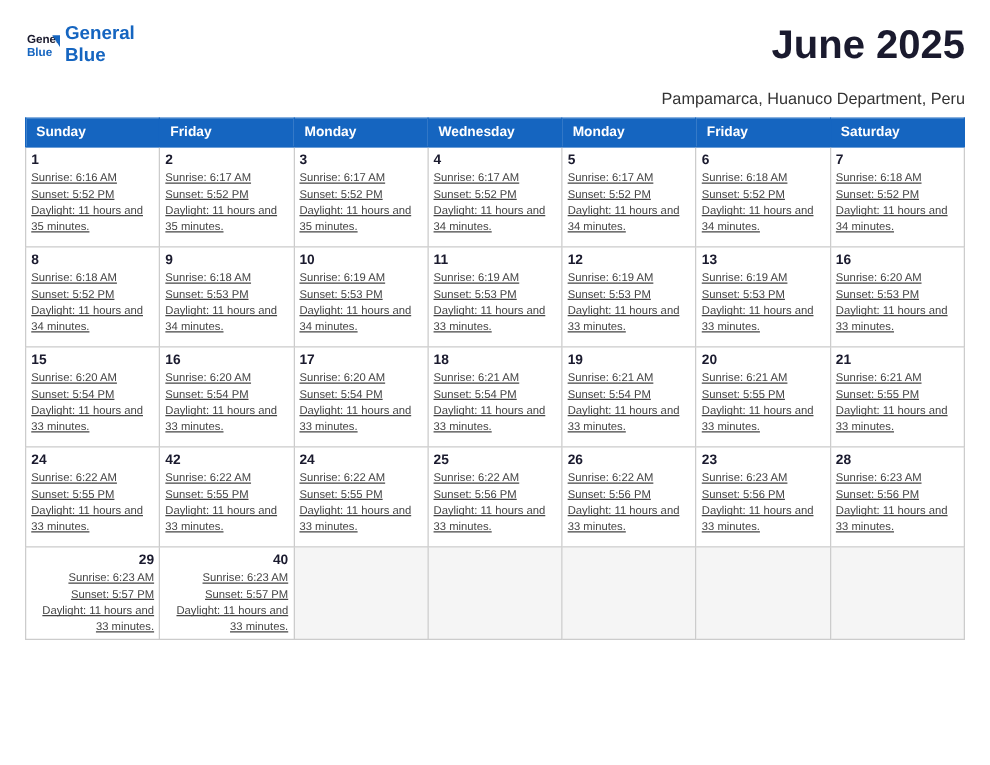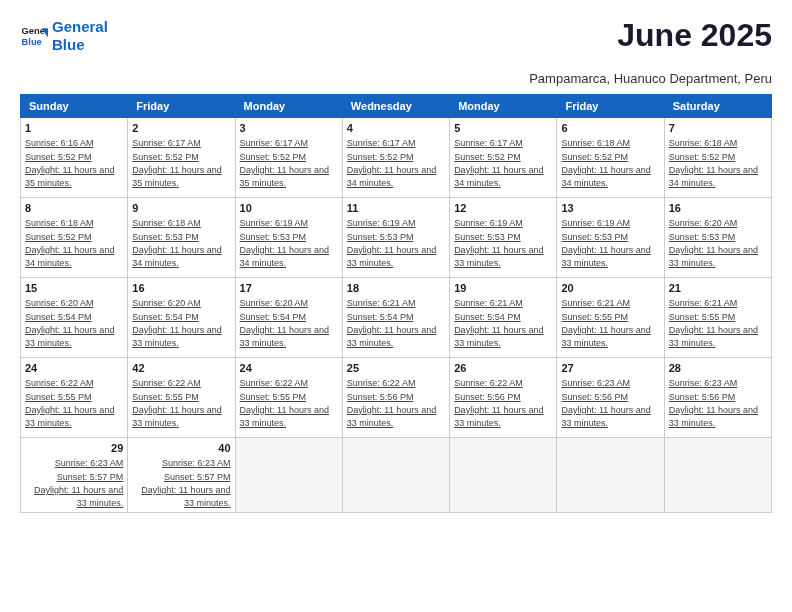--- a/index.html
+++ b/index.html
@@ -239,21 +239,21 @@
       </td>
           <td>
         <span class="day-num">25</span>
         <span class="day-info">Sunrise: 6:22 AM<br>Sunset: 5:56 PM<br>Daylight: 11 hours and 33 minutes.</span>
       </td>
           <td>
         <span class="day-num">26</span>
         <span class="day-info">Sunrise: 6:22 AM<br>Sunset: 5:56 PM<br>Daylight: 11 hours and 33 minutes.</span>
       </td>
           <td>
-        <span class="day-num">27</span>
+        <span class="day-num">23</span>
         <span class="day-info">Sunrise: 6:23 AM<br>Sunset: 5:56 PM<br>Daylight: 11 hours and 33 minutes.</span>
       </td>
           <td>
         <span class="day-num">28</span>
         <span class="day-info">Sunrise: 6:23 AM<br>Sunset: 5:56 PM<br>Daylight: 11 hours and 33 minutes.</span>
       </td>
         </tr>
         <tr>
           <td>
         <span class="day-num">29</span>

